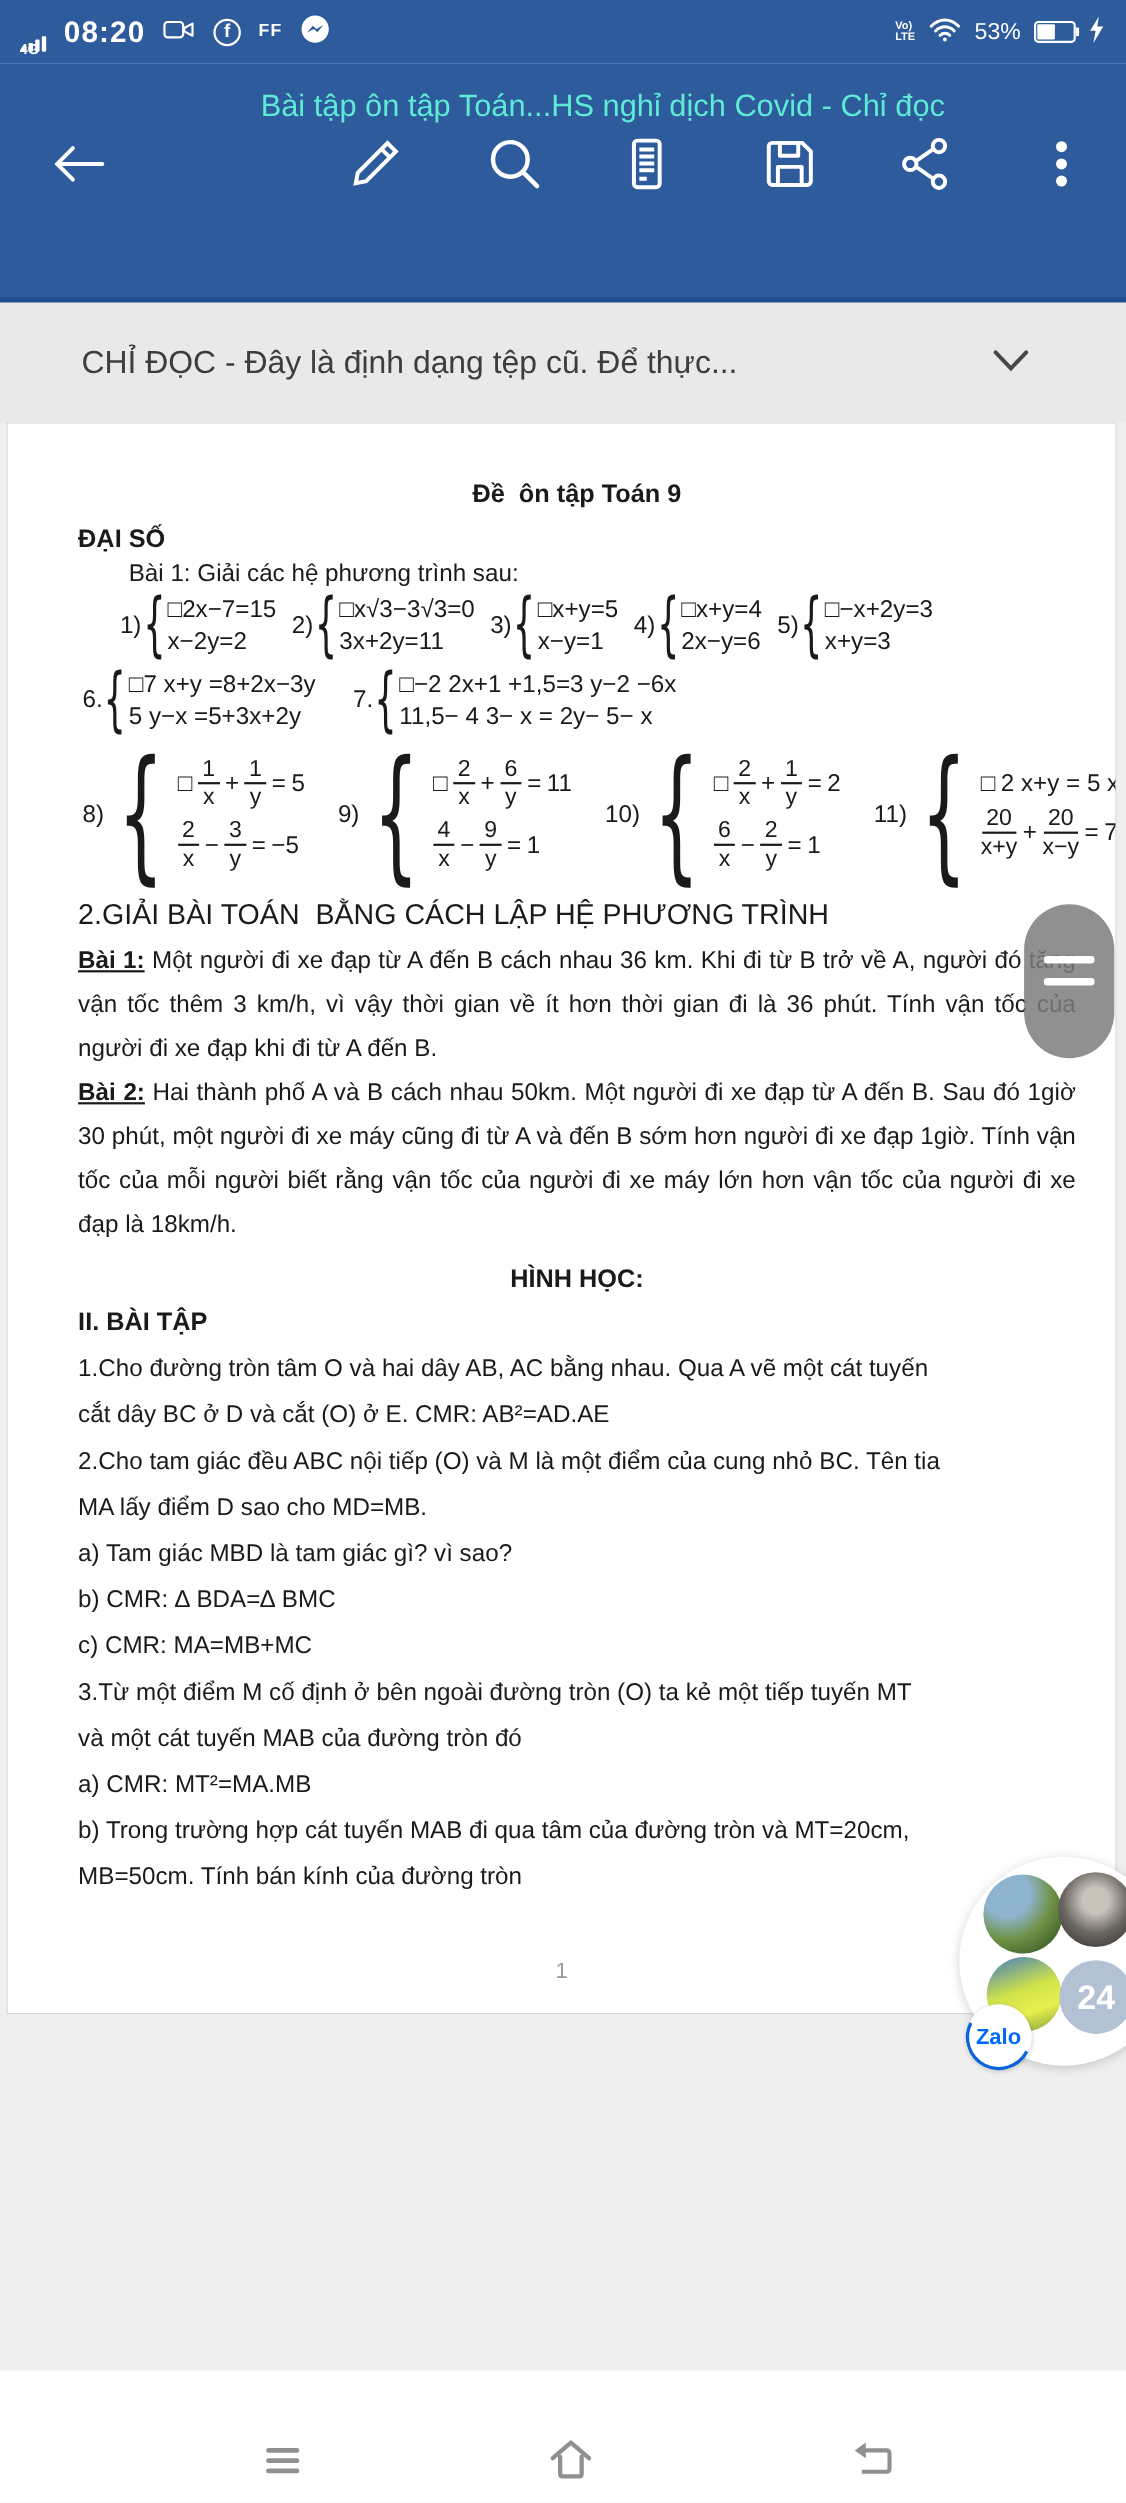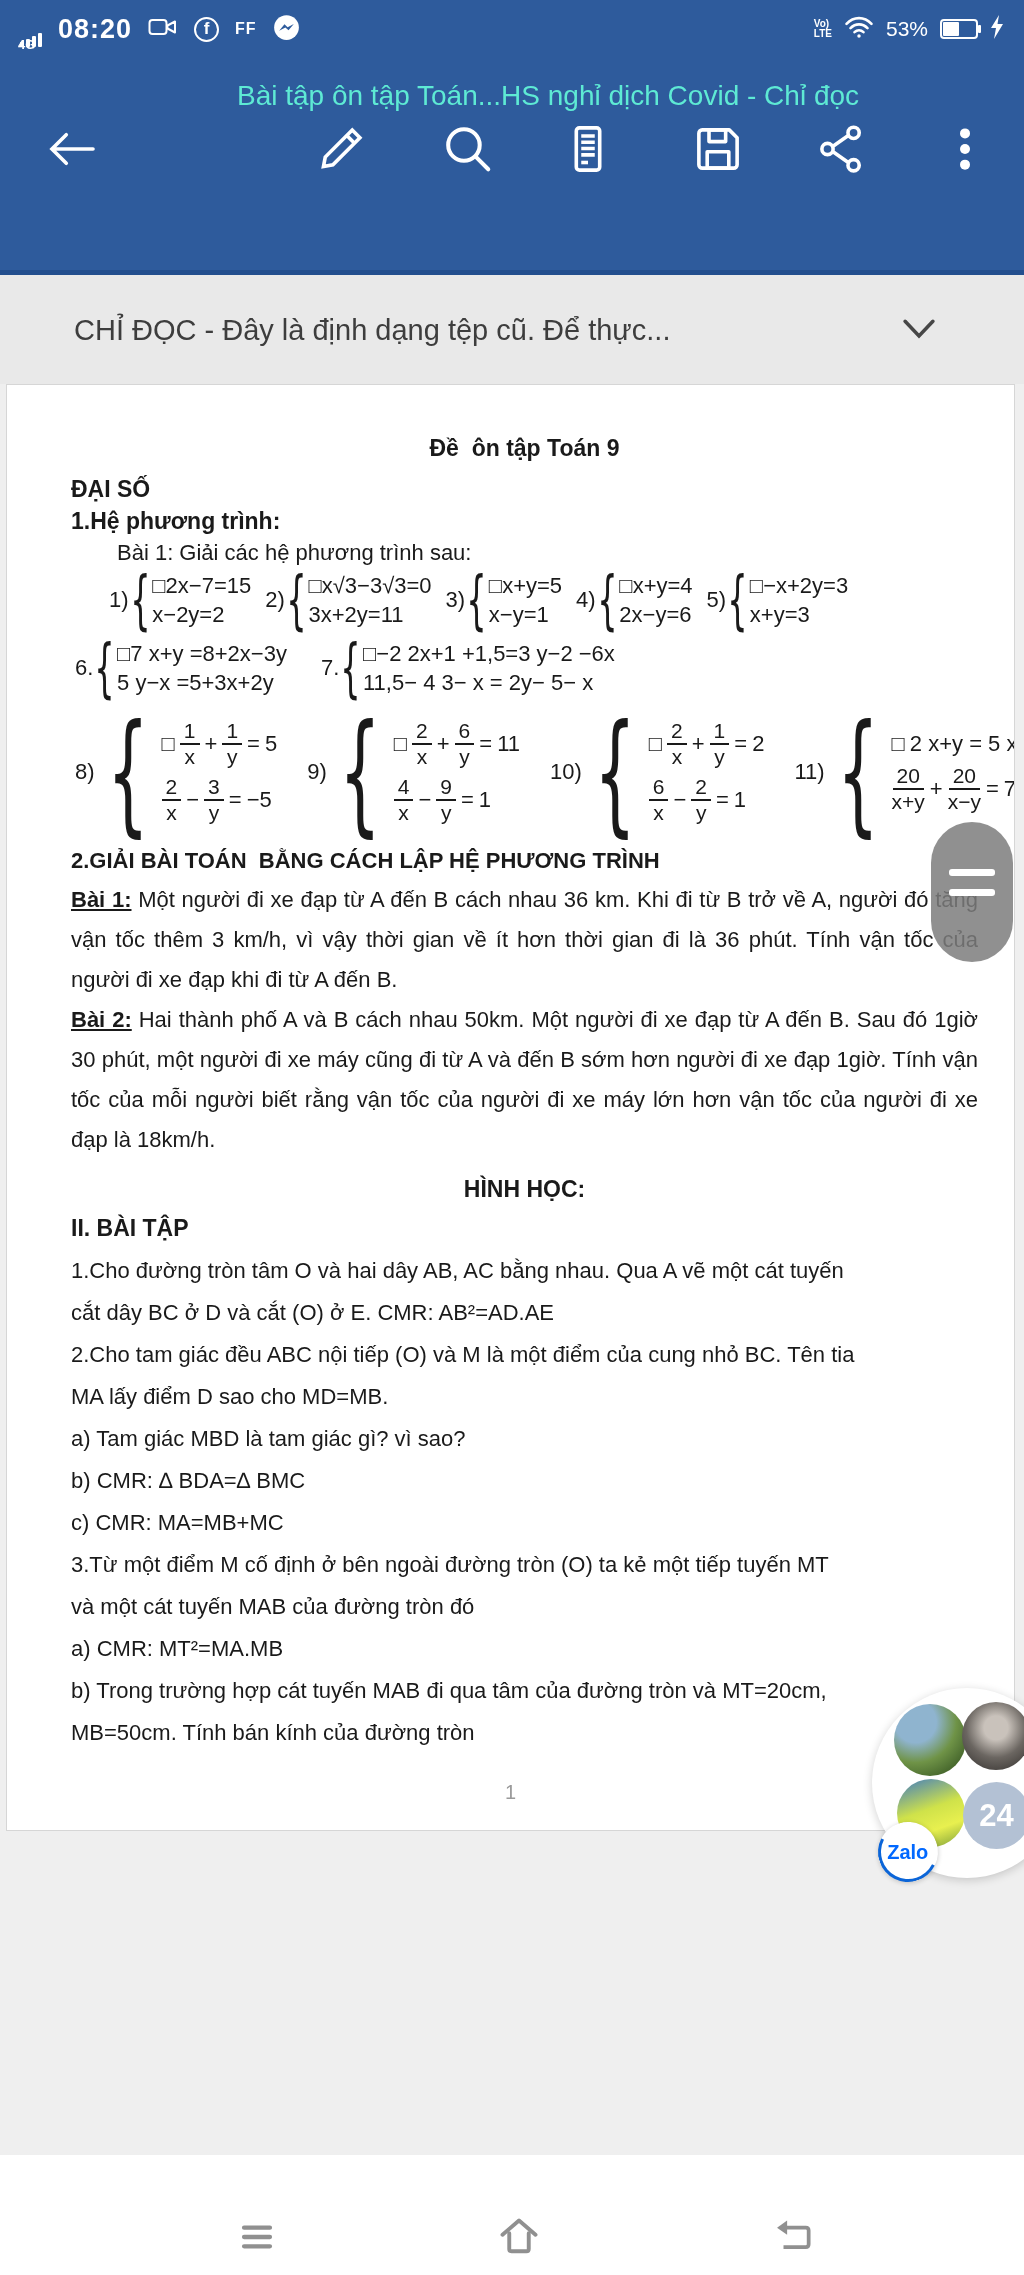--- a/index.html
+++ b/index.html
@@ -52,21 +52,21 @@
   .sys{display:flex;align-items:center;font-size:22px;}
   .sys .lbl{margin-right:1px;white-space:nowrap;}
   .brace{font-family:"DejaVu Sans",sans-serif;font-size:64px;line-height:1;transform:scaleX(.5);margin:0 -8px 0 -10px;font-weight:normal;}
   .sys-row3 .brace{font-size:132px;}
   .col{display:flex;flex-direction:column;gap:3px;}
   .sys-row3 .col{gap:8px;}
   .line{display:flex;align-items:center;gap:5px;white-space:nowrap;font-size:22px;}
   .frac{display:inline-flex;flex-direction:column;align-items:center;line-height:1.05;font-size:21px;}
   .frac .num{border-bottom:2px solid #1a1a1a;padding:0 4px 1px;}
   .frac .den{padding-top:1px;}
-  .sec2{font-size:22px;font-weight:bold;margin:6px 0 6px;white-space:pre-wrap;}
+  .sec2{font-size:26px;font-weight:normal;margin:6px 0 6px;white-space:pre-wrap;}
   .wp{font-size:22px;line-height:40px;text-align:justify;margin:0;}
   .wp .wp-lbl{font-weight:bold;text-decoration:underline;}
   .geo-head{font-size:23px;font-weight:bold;text-align:center;margin:16px 0 12px;}
   .geo-sub{font-size:23px;font-weight:bold;margin:0 0 8px;}
   .geo-line{font-size:22px;height:42px;display:flex;align-items:center;}
   .page-num{position:absolute;bottom:26px;left:0;width:100%;text-align:center;color:#9a9a9a;font-size:20px;}
   
   .scroll-pill{
     position:absolute;left:931px;top:822px;width:82px;height:140px;border-radius:41px;
     background:rgba(125,125,125,.85);z-index:20;display:flex;flex-direction:column;
@@ -202,21 +202,20 @@
     <svg width="34" height="22" viewBox="0 0 22 14" fill="none" stroke="#474747" stroke-width="2.3" stroke-linecap="round">
       <path d="M2 2 L11 11.5 L20 2"></path>
     </svg>
   </span>
 </div>
 
 <div class="doc-area">
   <div class="page">
     <div class="doc-title">Đề  ôn tập Toán 9</div>
     <div class="h-bold">ĐẠI SỐ</div>
-    <div class="h-bold">1.Hệ phương trình:</div>
     <div class="intro">Bài 1: Giải các hệ phương trình sau:</div>
 
     <div class="sys-row sys-row1" id="sys-row-1">
         <div class="sys">
           <span class="lbl">1)</span>
           <span class="brace">{</span>
           <div class="col">
             <div class="line">
               <span class="tok">□2x−7=15</span>
             </div>

